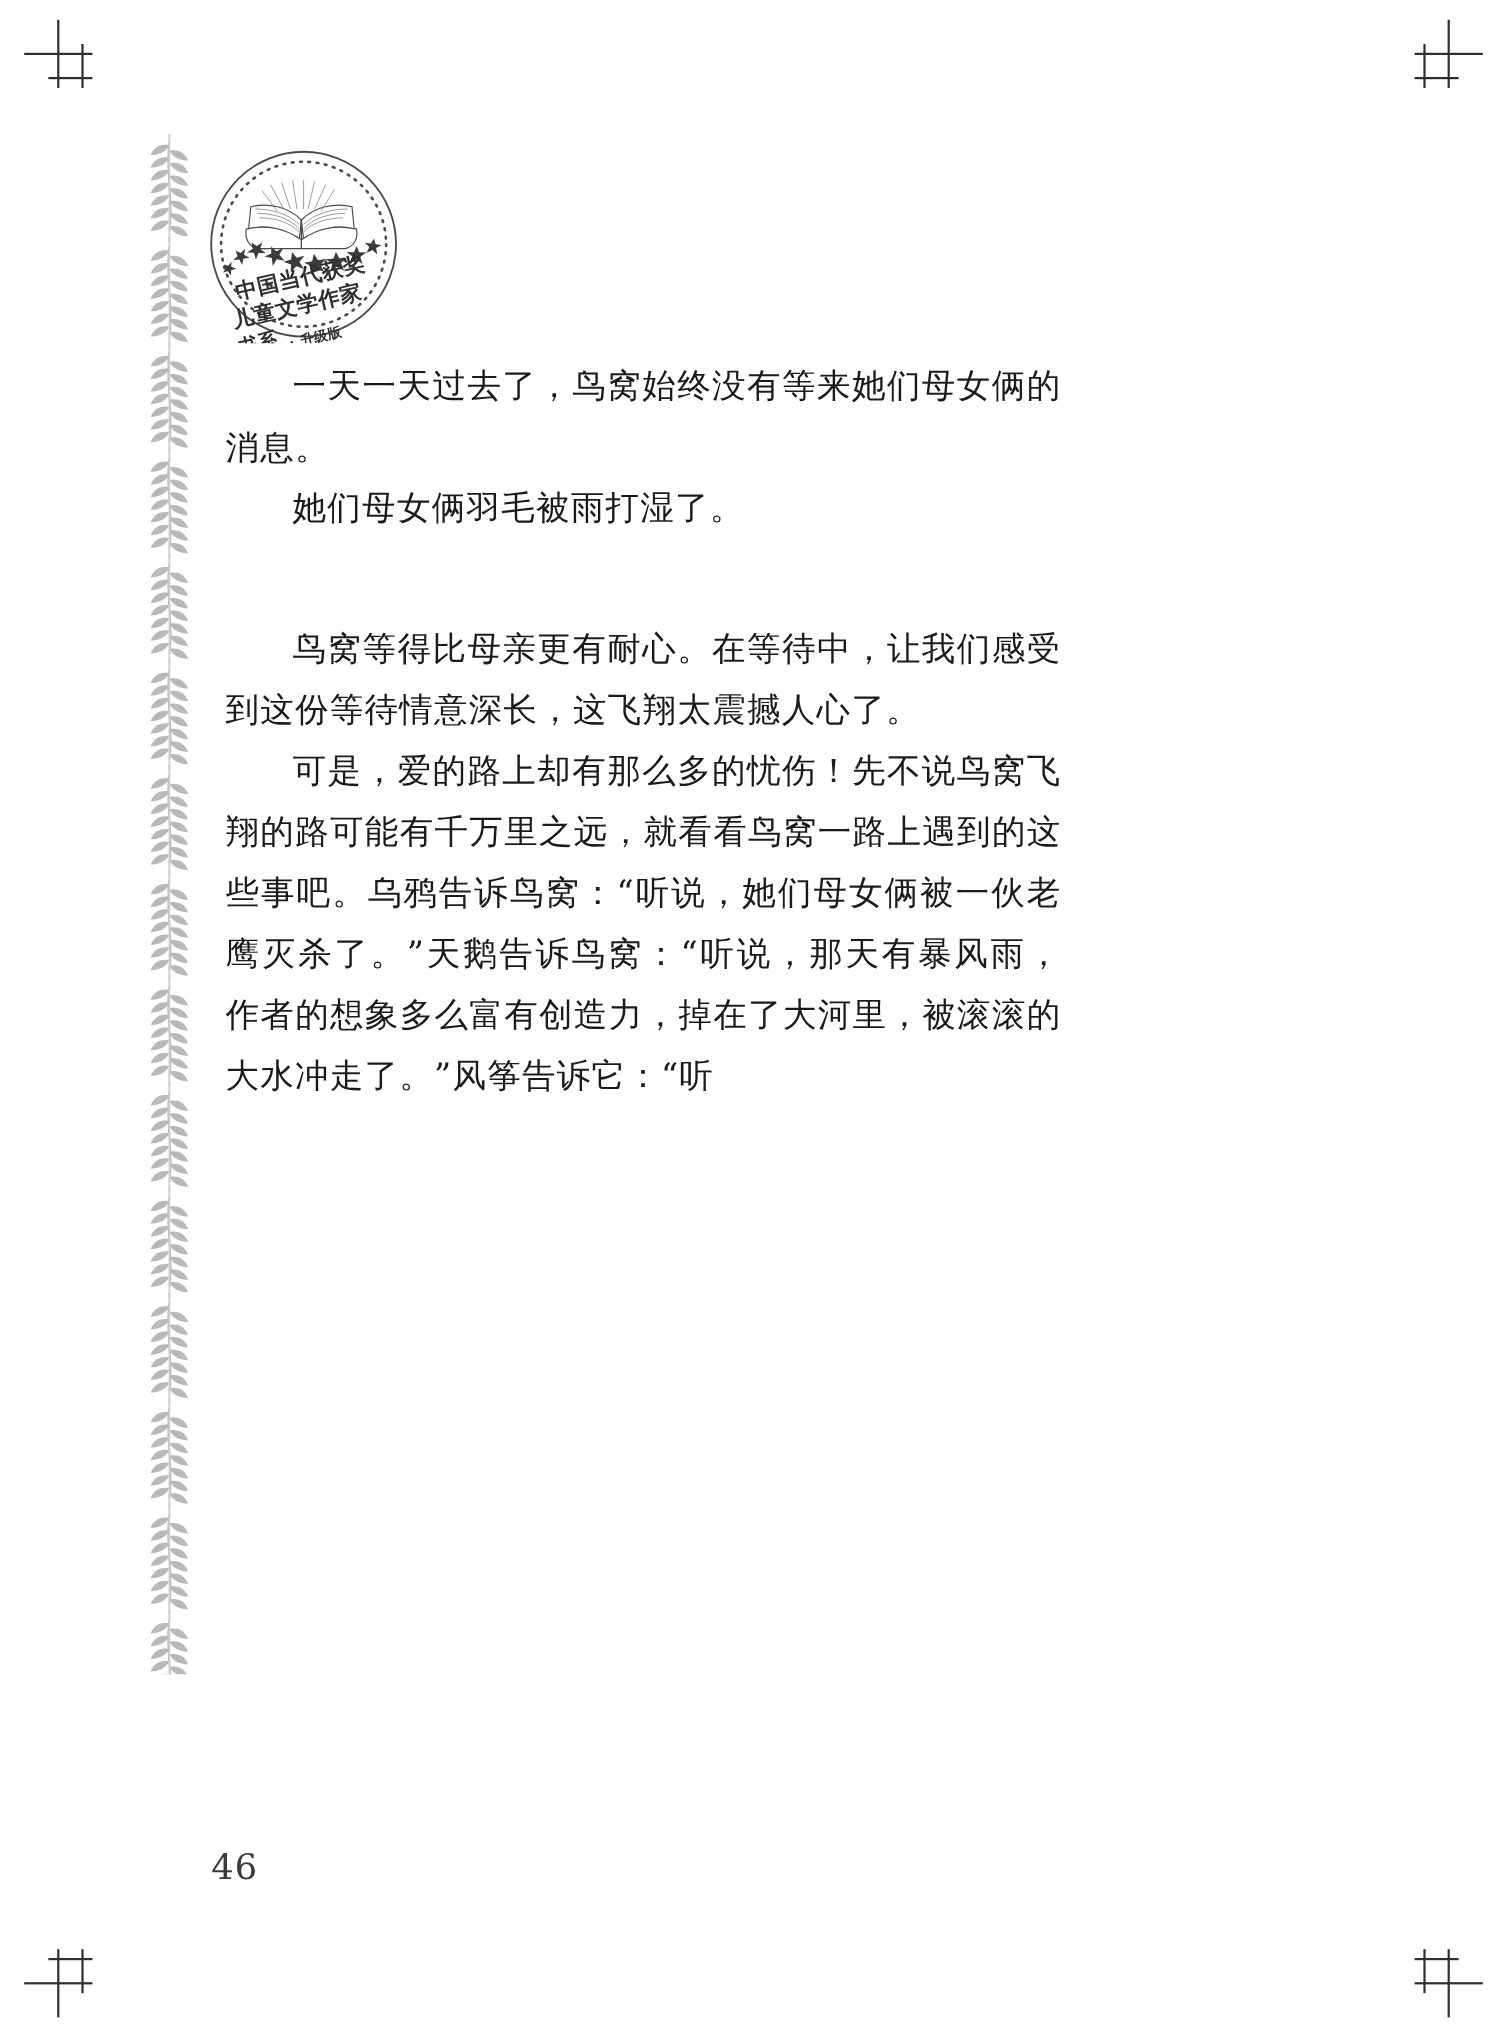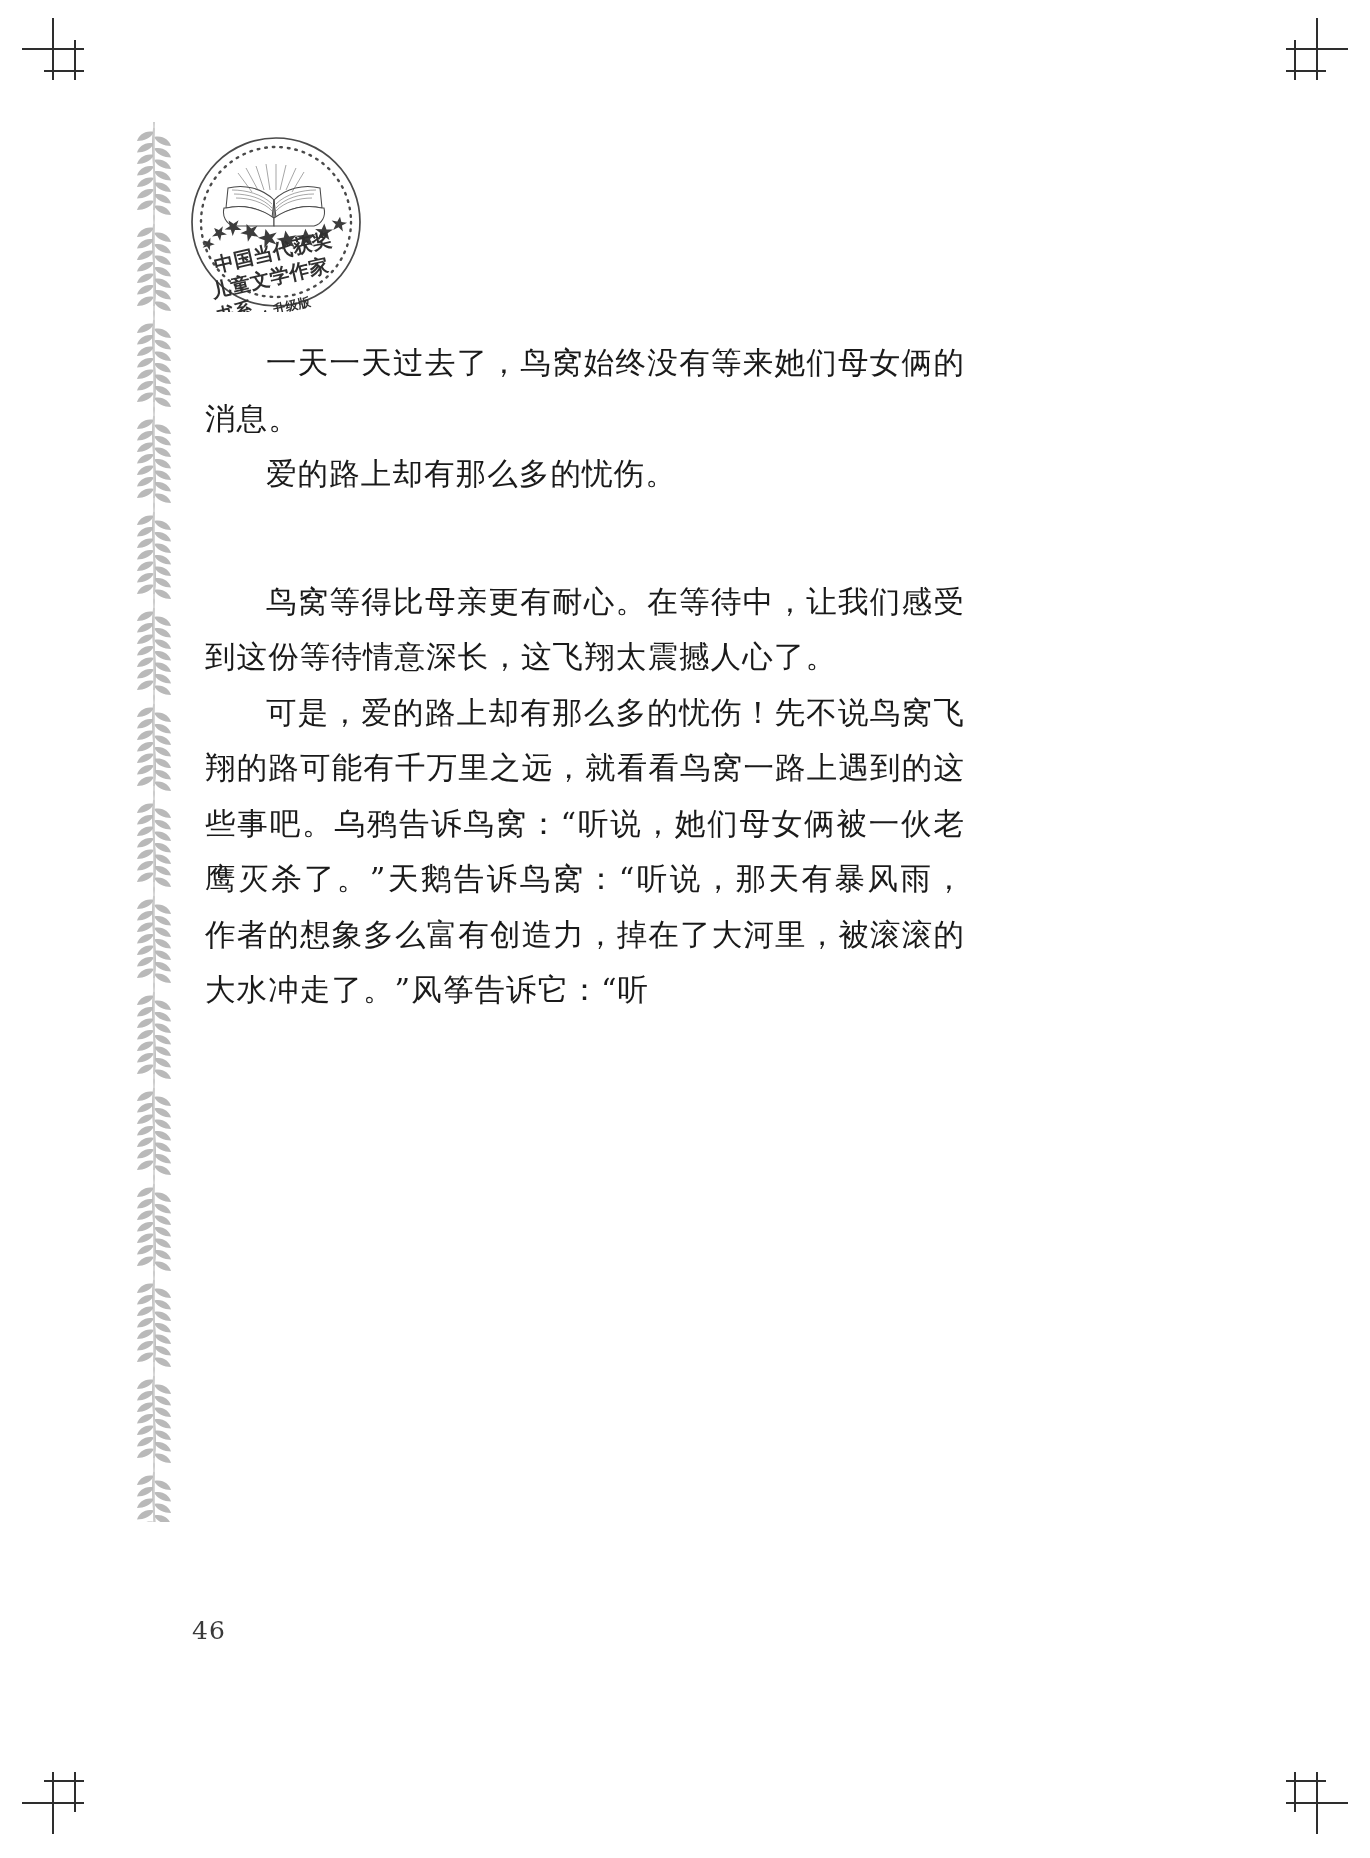--- a/index.html
+++ b/index.html
@@ -75,21 +75,21 @@
     left: 186px;
     top: 132px;
     width: 180px;
     height: 180px;
   }
 
   
   #body-text {
     position: absolute;
     left: 205px;
-    top: 335px;
+    top: 324px;
     width: 760px;
   }
   .para {
     margin: 0;
     font-family: "DejaVu Serif", "Liberation Serif", serif;
     font-size: 30.5px;
     line-height: 55.5px;
     color: #1a1a1a;
     text-align: justify;
     text-justify: inter-character;
@@ -97,23 +97,23 @@
     text-indent: 2em;
     -webkit-font-smoothing: antialiased;
   }
   .para.gap-lg { margin-top: 72px; }
   .para.gap-sm { margin-top: 0px; }
 
   
   #folio {
     position: absolute;
     left: 192px;
-    top: 1616px;
+    top: 1678px;
     font-family: "DejaVu Serif", "Liberation Serif", serif;
-    font-size: 25px;
+    font-size: 32px;
     color: #3a3a3a;
     letter-spacing: 1px;
   }
 </style>
 </head>
 <body>
 
 <div id="page">
 
   <div class="crop crop-tl">
@@ -451,20 +451,20 @@
       <text x="30" y="140" font-size="19.5" letter-spacing="0.5" transform="rotate(-13 30 140)">中国当代获奖</text>
       <text x="27" y="166" font-size="19.5" letter-spacing="0.5" transform="rotate(-13 27 166)">儿童文学作家</text>
       <text x="32" y="190" font-size="18" letter-spacing="0.5" transform="rotate(-13 32 190)">书系</text>
       <text x="88" y="182" font-size="12.5" letter-spacing="0.3" transform="rotate(-13 88 182)">升级版</text>
       <text x="78" y="184" font-size="12.5" transform="rotate(-13 78 184)">·</text>
     </g>
   </svg>
 
   <div id="body-text">
     <p class="para">一天一天过去了，鸟窝始终没有等来她们母女俩的消息。</p>
-    <p class="para gap-sm">爱的路上却有那么多的忧伤。</p>
+    <p class="para gap-sm">她们母女俩羽毛被雨打湿了。</p>
     <p class="para gap-lg">鸟窝等得比母亲更有耐心。在等待中，让我们感受到这份等待情意深长，这飞翔太震撼人心了。</p>
     <p class="para">可是，爱的路上却有那么多的忧伤！先不说鸟窝飞翔的路可能有千万里之远，就看看鸟窝一路上遇到的这些事吧。乌鸦告诉鸟窝：“听说，她们母女俩被一伙老鹰灭杀了。”天鹅告诉鸟窝：“听说，那天有暴风雨，作者的想象多么富有创造力，掉在了大河里，被滚滚的大水冲走了。”风筝告诉它：“听</p>
   </div>
 
   <div id="folio">46</div>
 
 </div>
 
 </body></html>

